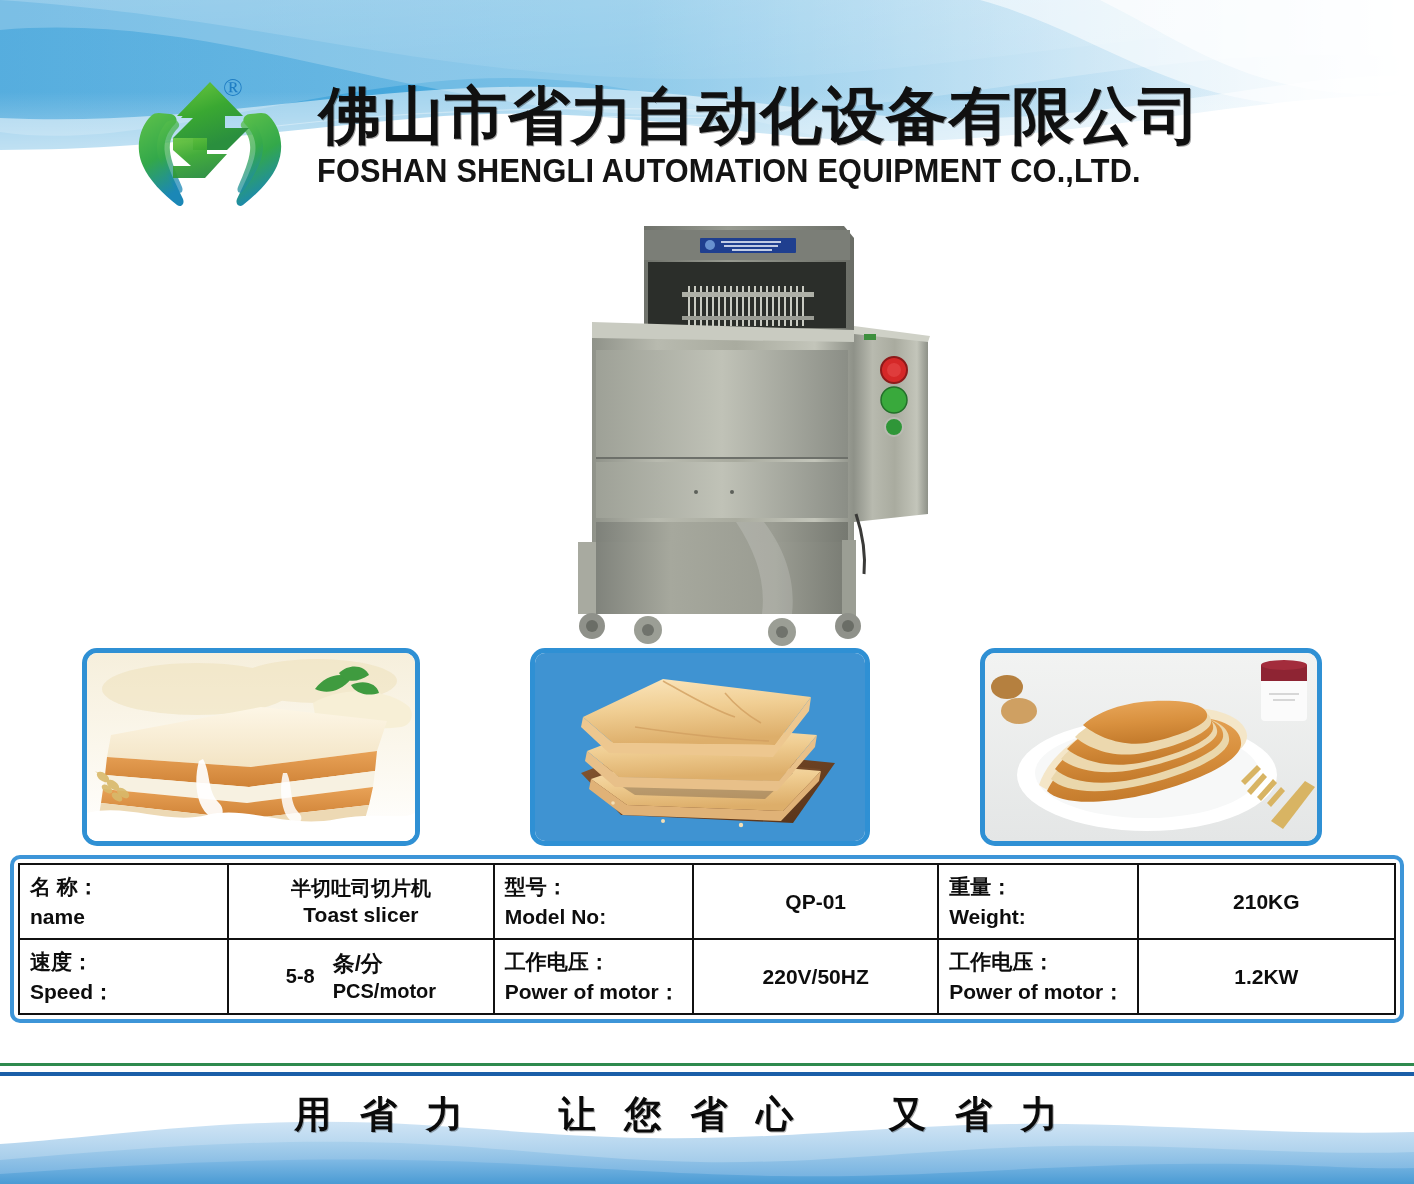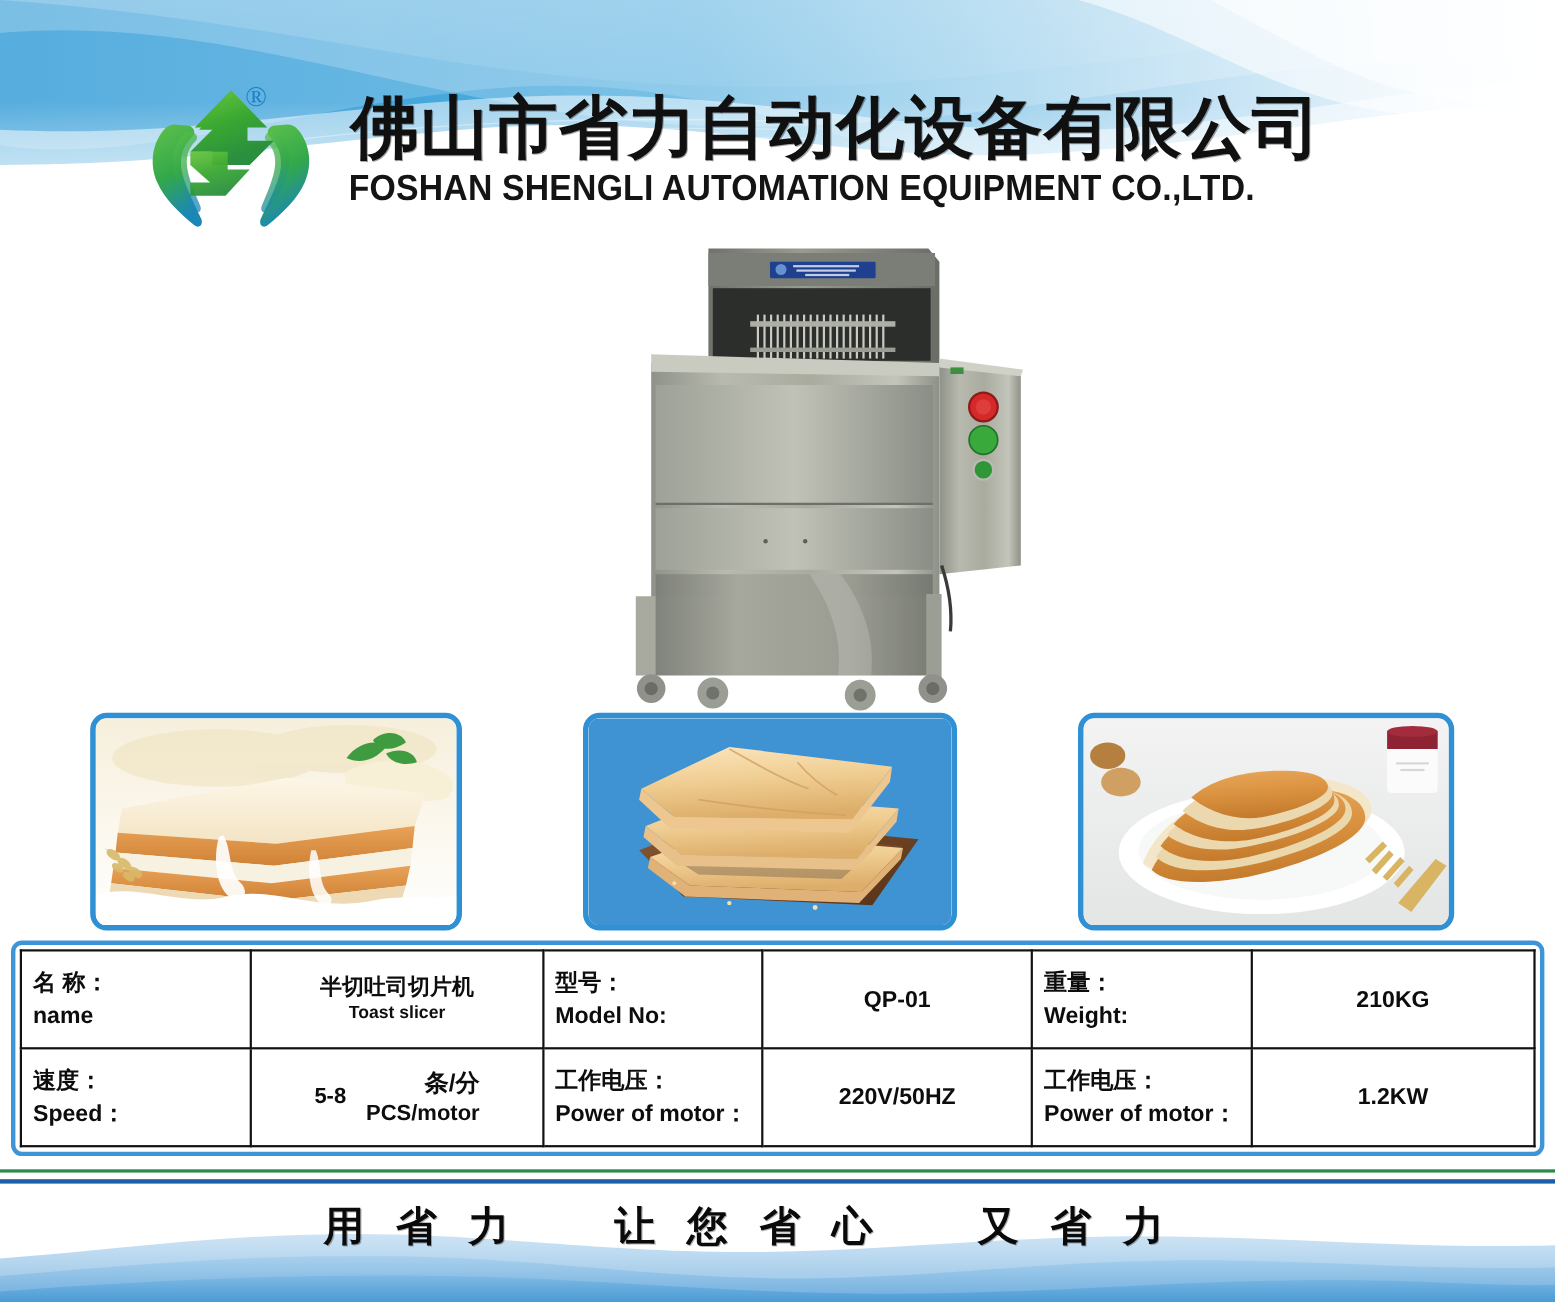--- a/index.html
+++ b/index.html
@@ -44,39 +44,39 @@
     border:5px solid #2f90d4;border-radius:15px;
     box-sizing:border-box;overflow:hidden;background:#fff;
   }
   .photo svg{display:block;width:100%;height:100%;}
   .photo-1{left:82px;width:338px;}
   .photo-2{left:530px;width:340px;}
   .photo-3{left:980px;width:342px;}
 
   
   .spec-outer{
-    position:absolute;left:10px;top:855px;width:1394px;height:196px;
+    position:absolute;left:10px;top:855px;width:1394px;height:168px;
     border:4px solid #3d95d8;border-radius:10px;box-sizing:border-box;
     background:#fff;z-index:5;padding:4px;
   }
   table.spec{
     width:100%;height:100%;border-collapse:collapse;table-layout:fixed;
     font-family:"Liberation Sans","DejaVu Sans",sans-serif;
   }
   table.spec td{
     border:2px solid #111;padding:0 10px;vertical-align:middle;
     font-size:21px;font-weight:bold;color:#0d0d0d;
   }
   .lbl{line-height:1.42;text-align:left;}
   .lbl .cn{display:block;}
   .lbl .en{display:block;}
   .val{text-align:center;}
   .val-cn{display:block;font-size:20px;line-height:1.3;}
-  .val-en{display:block;font-size:16px;line-height:1.3;}
-  .speed-cell{text-align:right;}
+  .val-en{display:block;font-size:21px;line-height:1.3;}
+  .speed-cell{text-align:left;}
   .speed-inner{display:flex;align-items:center;justify-content:center;gap:18px;}
   .speed-num{font-size:20px;font-weight:bold;}
   .speed-unit{display:flex;flex-direction:column;line-height:1.32;}
   .speed-unit .u-cn{font-size:22px;}
   .speed-unit .u-en{font-size:20px;}
   .dim-val{text-align:left;font-size:22px;}
 
   
   .divider-green{position:absolute;left:0;top:1063px;width:1414px;height:3px;background:#2f8a4e;z-index:5;}
   .divider-blue{position:absolute;left:0;top:1072px;width:1414px;height:4px;background:#1a5fa8;z-index:5;}

